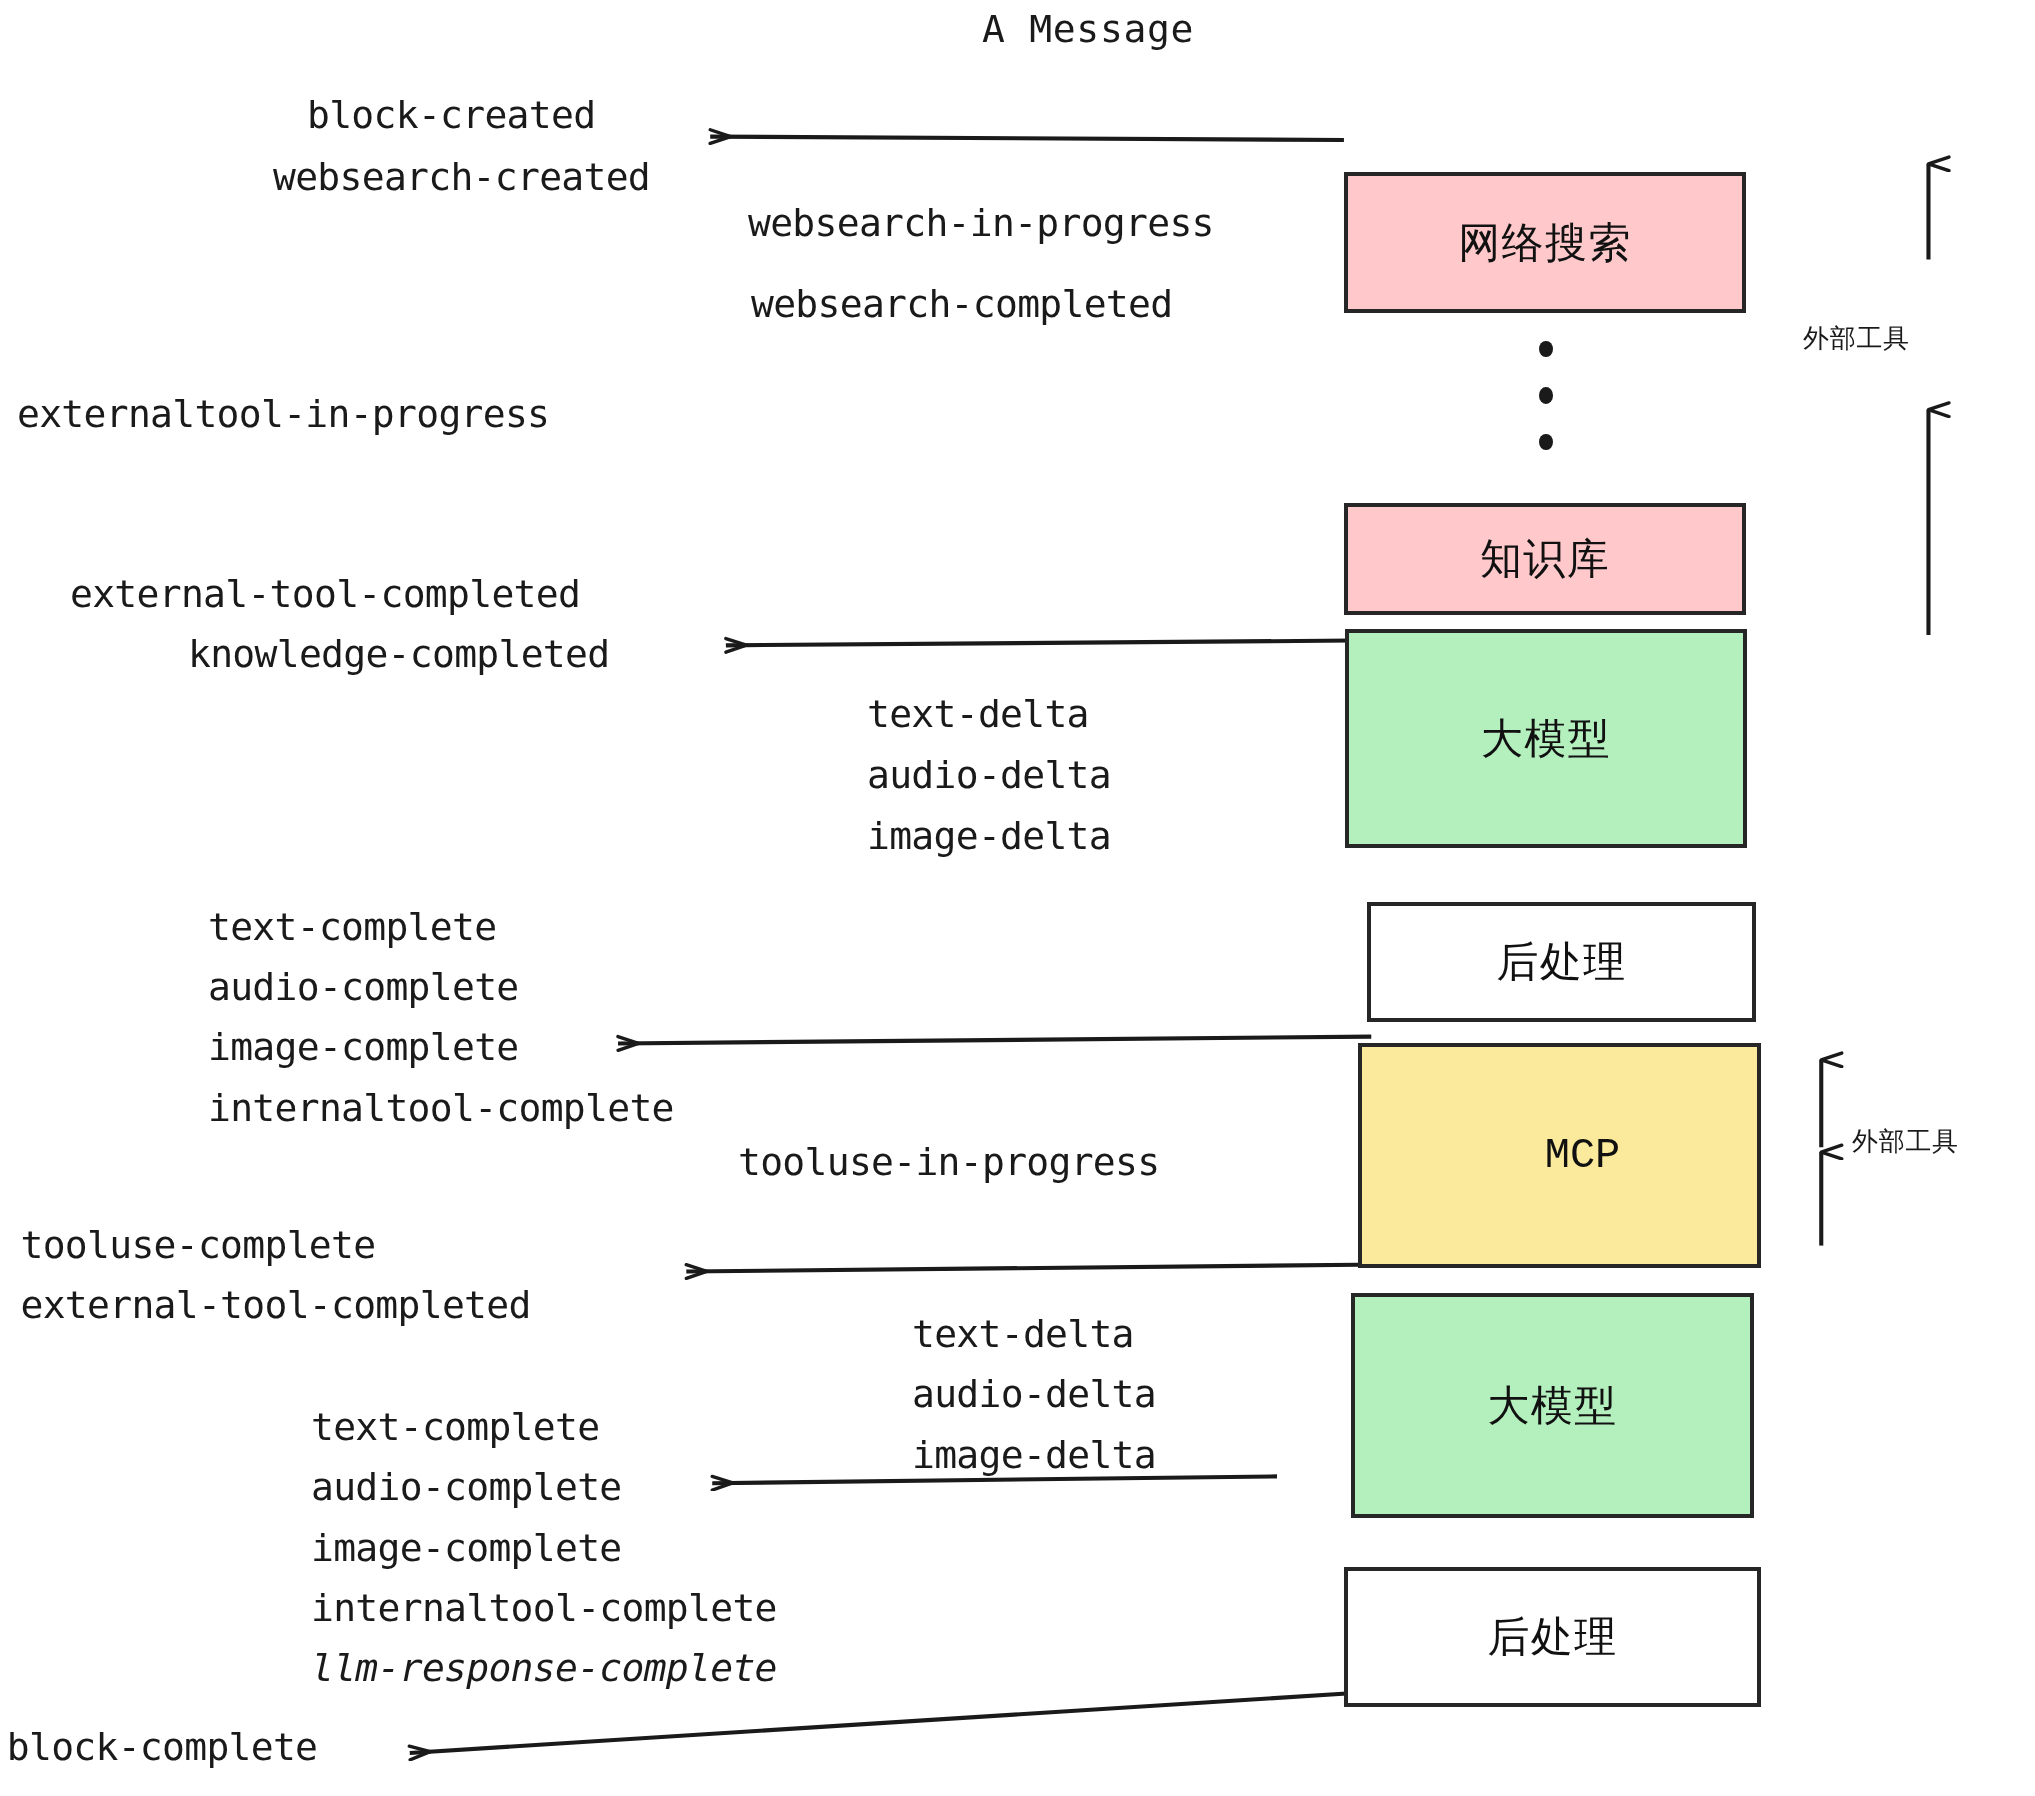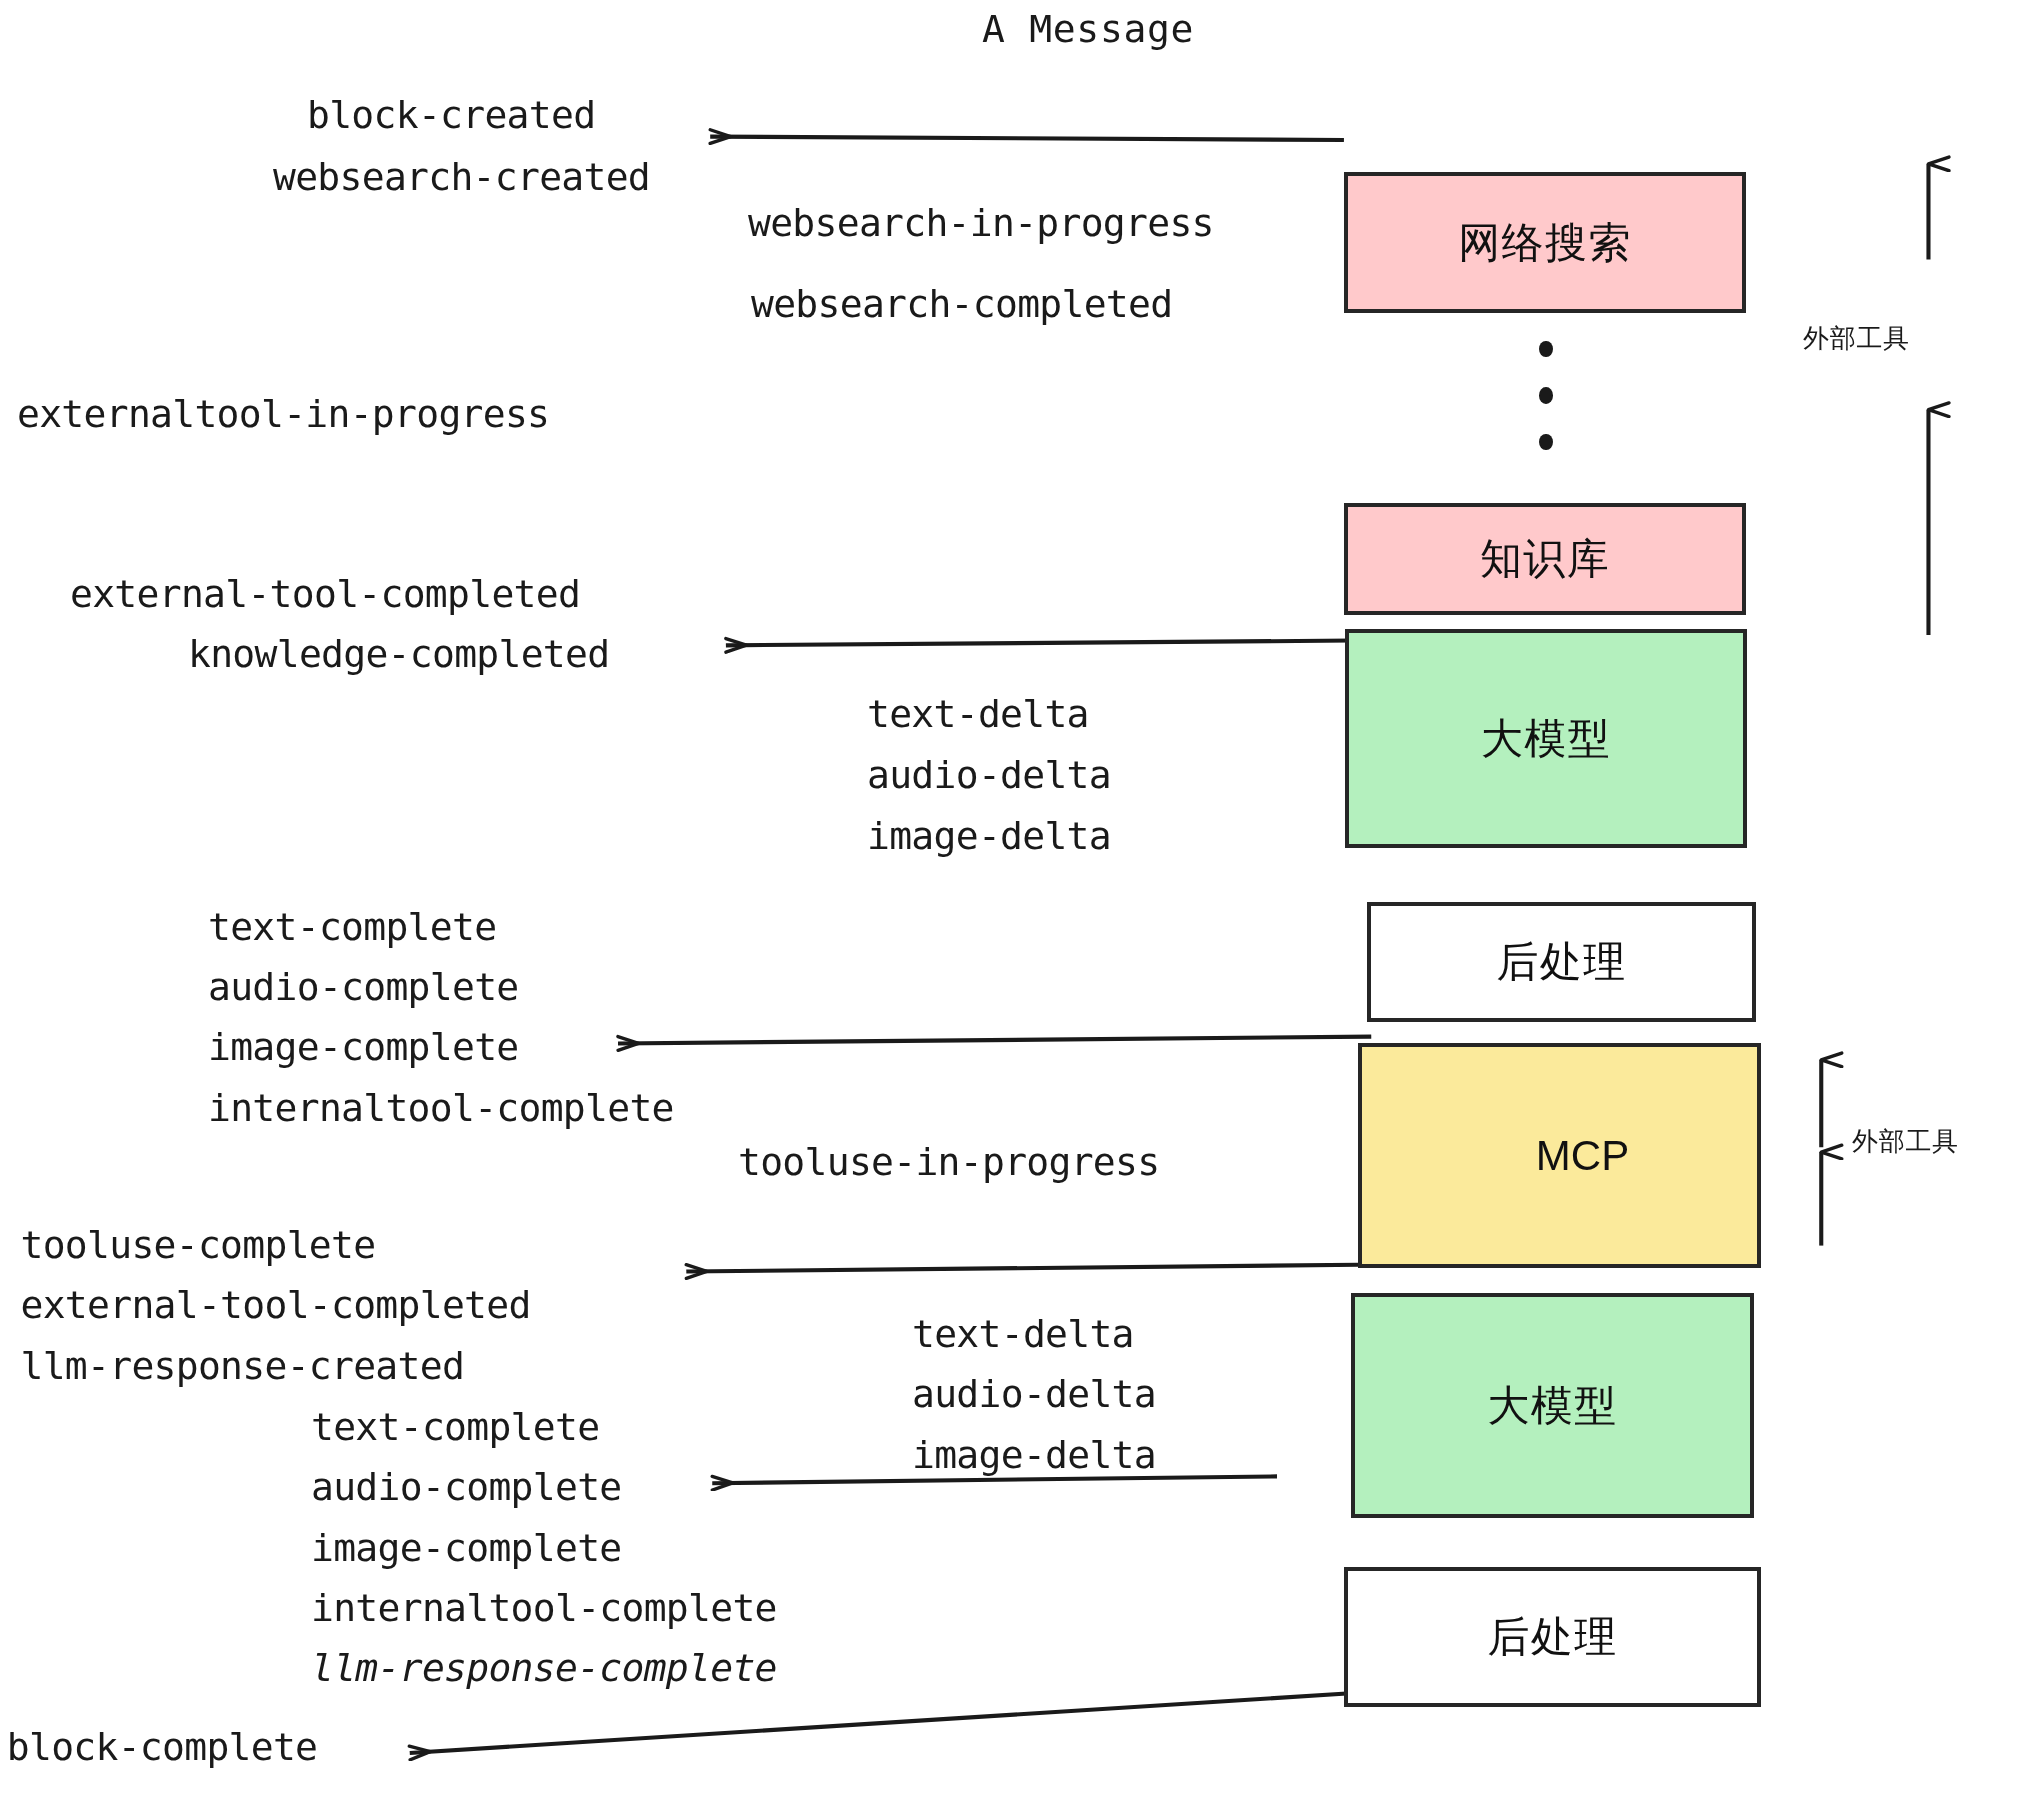--- a/index.html
+++ b/index.html
@@ -40,21 +40,21 @@
     border:4.1px solid #262626;
     display:flex;
     align-items:center;
     justify-content:center;
     font-family:"DejaVu Sans","Liberation Sans",sans-serif;
     font-size:42px;
     color:#111;
     letter-spacing:1.4px;
   }
   .box.mono{
-    font-family:Liberation Sans, sans-serif;
+    font-family:Liberation Mono, monospace;
     letter-spacing:0;
     padding-left:46px;
   }
   
   .sidelabel{
     position:absolute;
     font-family:"DejaVu Sans","Liberation Sans",sans-serif;
     font-size:26px;
     white-space:nowrap;
     color:#1a1a1a;
@@ -147,21 +147,20 @@
   <div class="evt" style="left:867px;top:817px;">image-delta</div>
 
   <div class="evt" style="left:208px;top:908px;">text-complete</div>
   <div class="evt" style="left:208px;top:968px;">audio-complete</div>
   <div class="evt" style="left:208px;top:1028px;">image-complete</div>
   <div class="evt" style="left:208px;top:1089px;">internaltool-complete</div>
   <div class="evt" style="left:738px;top:1143px;">tooluse-in-progress</div>
 
   <div class="evt" style="left:20.5px;top:1226px;">tooluse-complete</div>
   <div class="evt" style="left:20.5px;top:1286px;">external-tool-completed</div>
-  <div class="evt" style="left:20.5px;top:1347px;">llm-response-created</div>
 
   <div class="evt" style="left:912px;top:1315px;">text-delta</div>
   <div class="evt" style="left:912px;top:1375px;">audio-delta</div>
   <div class="evt" style="left:912px;top:1436px;">image-delta</div>
 
   <div class="evt" style="left:311px;top:1408px;">text-complete</div>
   <div class="evt" style="left:311px;top:1468px;">audio-complete</div>
   <div class="evt" style="left:311px;top:1529px;">image-complete</div>
   <div class="evt" style="left:311px;top:1589px;">internaltool-complete</div>
   <div class="evt" style="left:311px;top:1649px;font-style:italic;">llm-response-complete</div>

